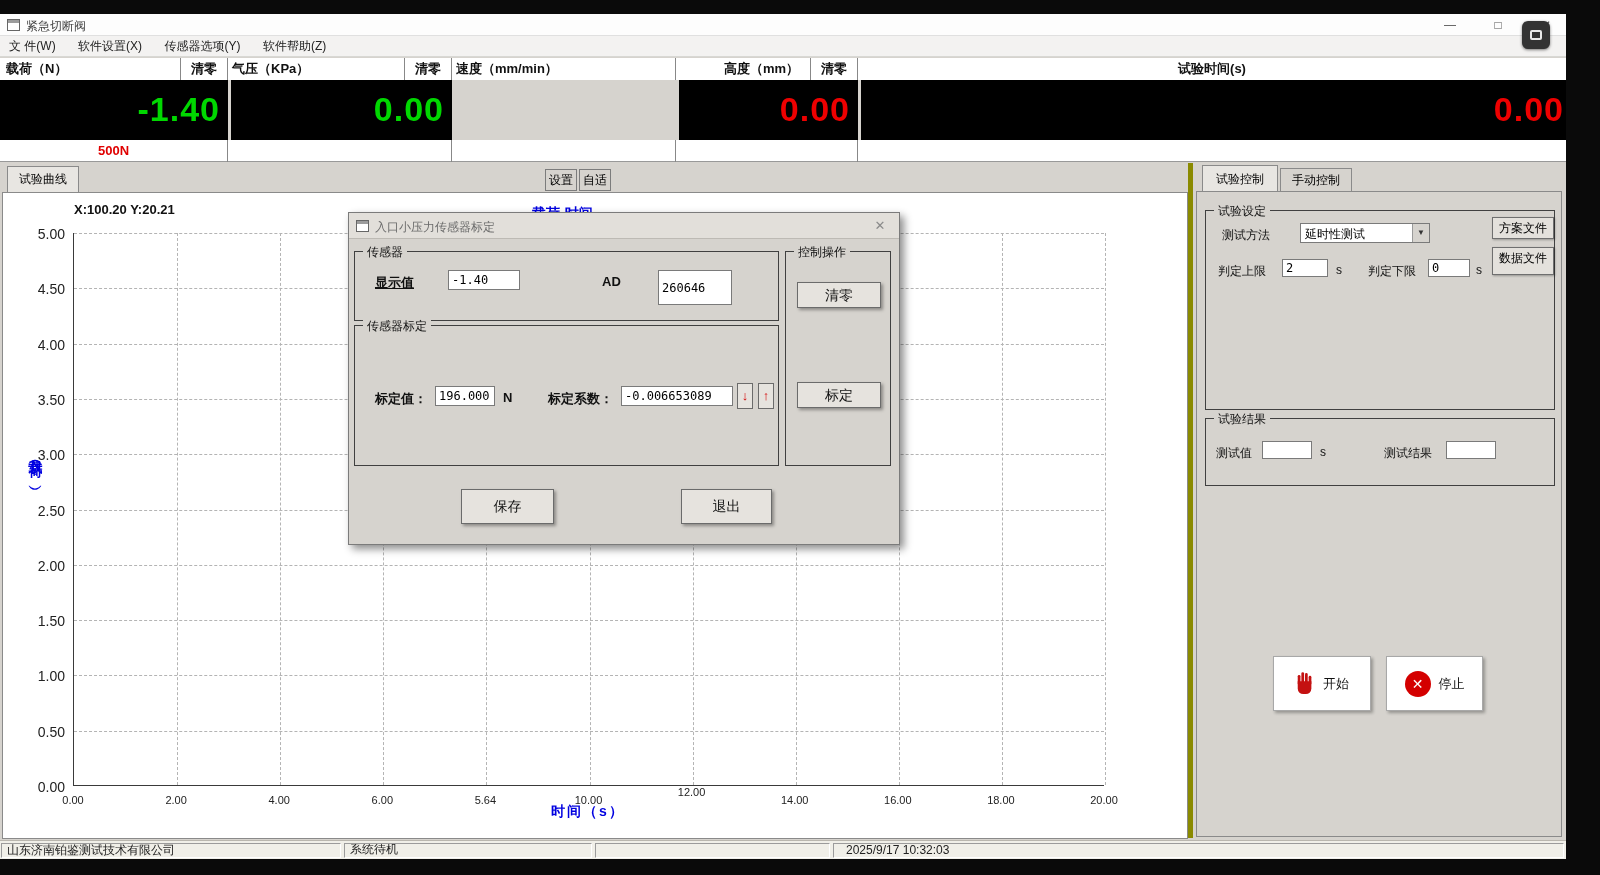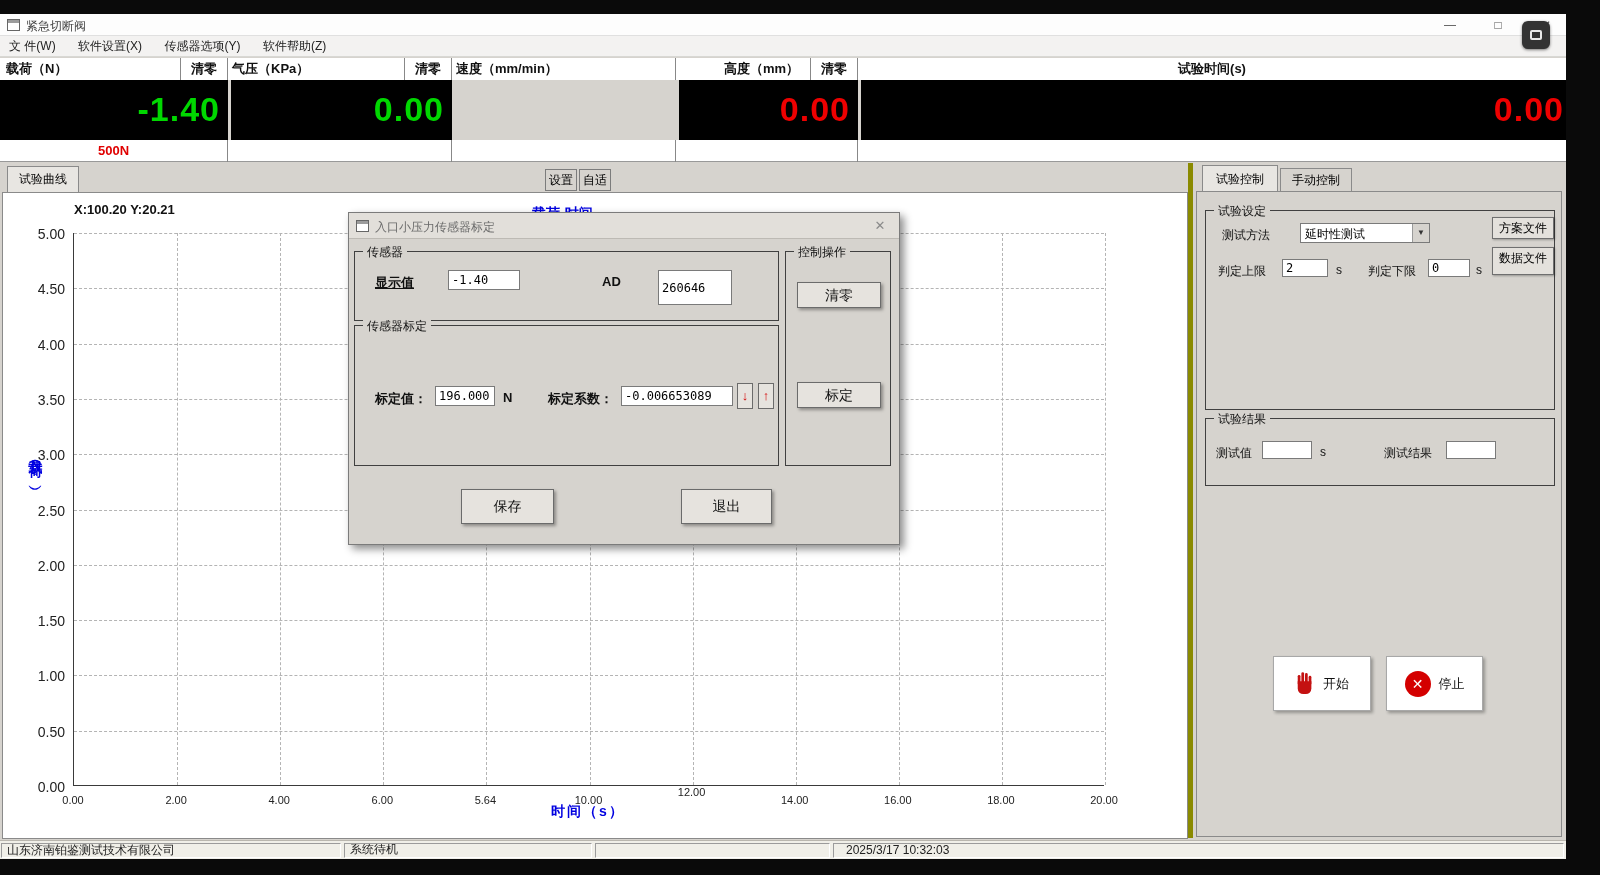--- a/index.html
+++ b/index.html
@@ -258,21 +258,21 @@
             <span>停止</span>
           </div>
         </div>
       </div>
     </div>
 
     <div id="statusbar">
       <div class="status-seg" style="left:1px;width:340px;">山东济南铂鉴测试技术有限公司</div>
       <div class="status-seg" style="left:344px;width:248px;font-family:Liberation Mono, monospace;">系统待机</div>
       <div class="status-seg" style="left:595px;width:235px;"></div>
-      <div class="status-seg" style="left:833px;width:731px;padding-left:12px;">2025/3/17 10:32:03</div>
+      <div class="status-seg" style="left:833px;width:731px;padding-left:12px;">2025/9/17 10:32:03</div>
     </div>
   </div>
 
   <div id="dialog">
     <div class="dlg-titlebar">
       <span class="win-icon" style="top:7px;left:7px;"></span>
       <span class="dlg-title">入口小压力传感器标定</span>
       <span class="dlg-close">✕</span>
     </div>
 

